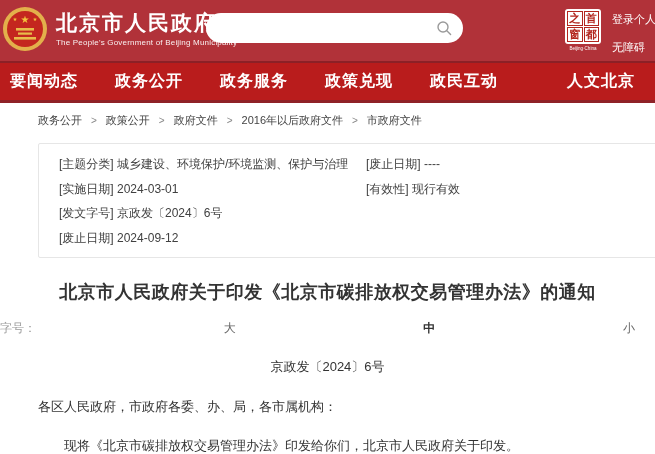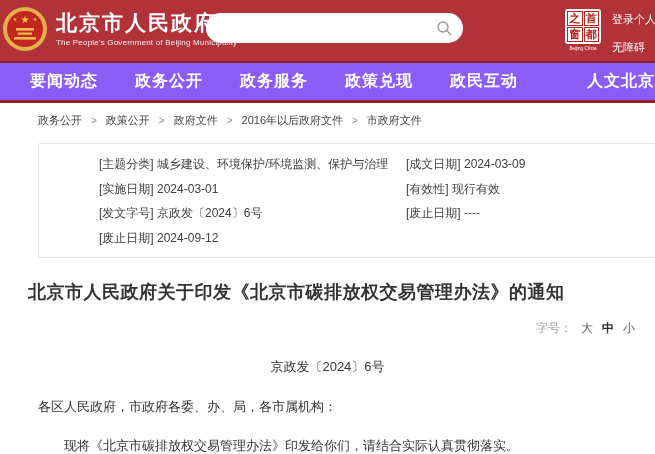--- a/index.html
+++ b/index.html
@@ -17,40 +17,40 @@
   .search-icon { position:absolute; right:11px; top:7px; width:16px; height:16px; cursor:pointer; }
   .portal-logo { position:absolute; left:565px; top:9px; width:36px; text-align:center; cursor:pointer; }
   .logo-grid { width:36px; height:35px; background:#fff; border-radius:3px; padding:2px; display:grid; grid-template-columns:1fr 1fr; grid-template-rows:1fr 1fr; gap:1px; }
   .logo-grid span { display:flex; align-items:center; justify-content:center; font-size:11px; font-weight:700; color:#b3261e; border:1px solid #b3261e; line-height:1; }
   .logo-caption { font-size:6px; transform:scale(.75); transform-origin:center top; color:#fff; margin-top:2px; white-space:nowrap; }
   .header-links { position:absolute; left:612px; top:12px; font-size:11px; color:#fff; white-space:nowrap; }
   .header-links a { color:#fff; text-decoration:none; cursor:pointer; }
   .links-row2 { margin-top:13px; display:flex; gap:10px; }
 
   
-  .main-nav { height:42px; background:#8b5cf6; border-top:2px solid #8c2026; border-bottom:3px solid #8f2228; display:flex; align-items:center; padding-left:30px; gap:37px; white-space:nowrap; }
+  .main-nav { height:42px; background:#b91c1c; border-top:2px solid #8c2026; border-bottom:3px solid #8f2228; display:flex; align-items:center; padding-left:10px; gap:37px; white-space:nowrap; }
   .main-nav a { color:#fff; font-size:16px; font-weight:700; text-decoration:none; letter-spacing:1px; cursor:pointer; }
   .main-nav a:last-child { margin-left:32px; }
 
   
   .breadcrumb { display:flex; align-items:center; gap:9px; padding:10px 0 0 38px; font-size:11px; color:#444; }
   .breadcrumb .sep { color:#888; font-size:10px; }
   .breadcrumb a { color:#444; text-decoration:none; cursor:pointer; }
 
   
   .doc-info-box { margin:15px 0 0 38px; width:634px; border:1px solid #e6e6e6; border-radius:2px; padding:11px 0 10px 20px; display:flex; }
   .info-col { display:flex; flex-direction:column; }
   .info-col.left { width:307px; }
   .info-row { font-size:12px; color:#404040; line-height:18px; margin-bottom:6.5px; white-space:nowrap; }
   .info-row:last-child { margin-bottom:0; }
-  .info-row .lbl { color:#404040;margin-left:40px; }
+  .info-row .lbl { color:#404040; }
 
   
-  .doc-title { text-align:left; font-size:18px; font-weight:600; color:#333; margin:22px 28px 16px; letter-spacing:.5px; }
-  .font-size-bar { display:flex; justify-content:flex-end; align-items:center; gap:9px; margin:15px 20px 0 0; font-size:12px; }
+  .doc-title { text-align:center; font-size:18px; font-weight:600; color:#333; margin:22px 28px 16px; letter-spacing:.5px; }
+  .font-size-bar { display:flex; justify-content:space-between; align-items:center; gap:9px; margin:15px 20px 0 0; font-size:12px; }
   .font-size-bar .fs-label { color:#999; }
   .font-size-bar a { color:#666; text-decoration:none; cursor:pointer; }
   .font-size-bar a.selected { color:#333; font-weight:700; }
   .doc-number { text-align:center; font-size:13px; color:#333; margin-top:21px; }
   .salutation { margin:22px 0 0 38px; font-size:13px; color:#333; }
   .paragraph { margin:20px 40px 0 38px; text-indent:2em; font-size:13px; color:#333; line-height:1.5; }
 </style>
 </head>
 <body>
 
@@ -127,35 +127,34 @@
   </div>
 
   <div class="doc-info-box">
     <div class="info-col left">
       <div class="info-row"><span class="lbl">[主题分类]</span> <span>城乡建设、环境保护/环境监测、保护与治理</span></div>
       <div class="info-row"><span class="lbl">[实施日期]</span> <span>2024-03-01</span></div>
       <div class="info-row"><span class="lbl">[发文字号]</span> <span>京政发〔2024〕6号</span></div>
       <div class="info-row"><span class="lbl">[废止日期]</span> <span>2024-09-12</span></div>
     </div>
     <div class="info-col">
-      <div class="info-row"><span class="lbl">[成文日期]</span> <span>2024-03-09</span></div>
+      <div class="info-row"><span class="lbl">[废止日期]</span> <span>----</span></div>
       <div class="info-row"><span class="lbl">[有效性]</span> <span>现行有效</span></div>
-      <div class="info-row"><span class="lbl">[废止日期]</span> <span>----</span></div>
     </div>
   </div>
 
   <h1 class="doc-title">北京市人民政府关于印发《北京市碳排放权交易管理办法》的通知</h1>
 
   <div class="font-size-bar">
     <span class="fs-label">字号：</span>
     <a>大</a>
     <a class="selected">中</a>
     <a>小</a>
   </div>
 
   <div class="doc-body">
     <p class="doc-number">京政发〔2024〕6号</p>
     <p class="salutation">各区人民政府，市政府各委、办、局，各市属机构：</p>
-    <p class="paragraph">现将《北京市碳排放权交易管理办法》印发给你们，请结合实际认真贯彻落实。</p>
+    <p class="paragraph">现将《北京市碳排放权交易管理办法》印发给你们，北京市人民政府关于印发。</p>
 
   </div>
 
 </div>
 
 </body></html>

